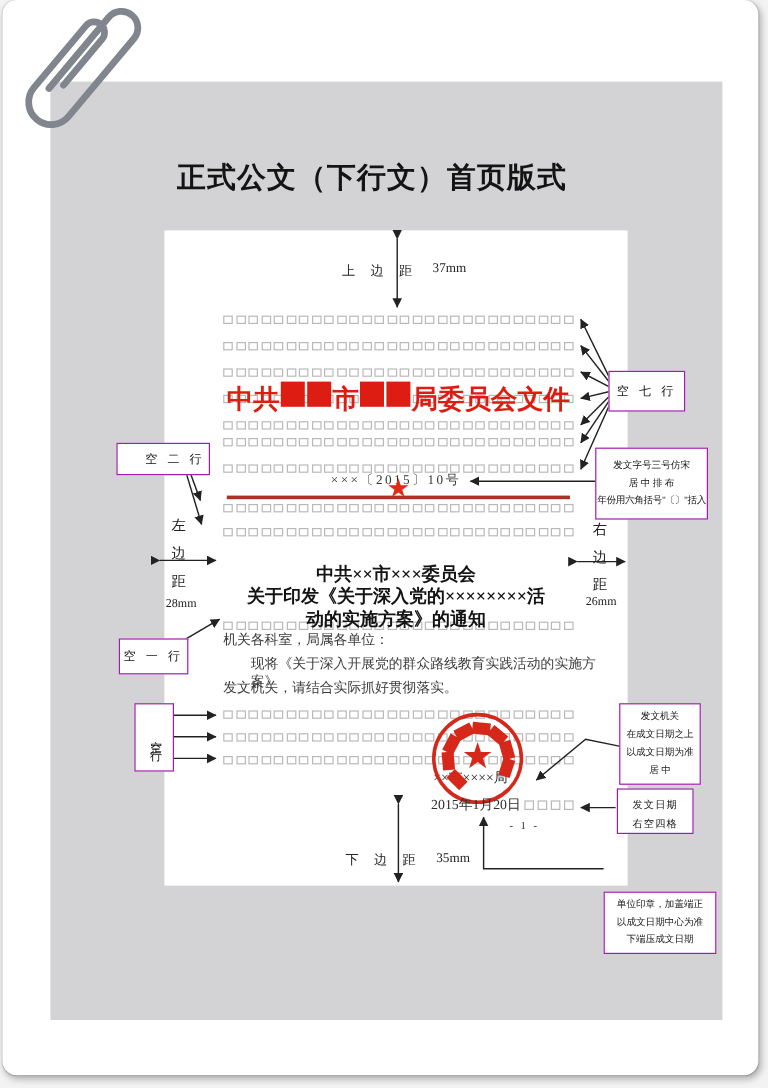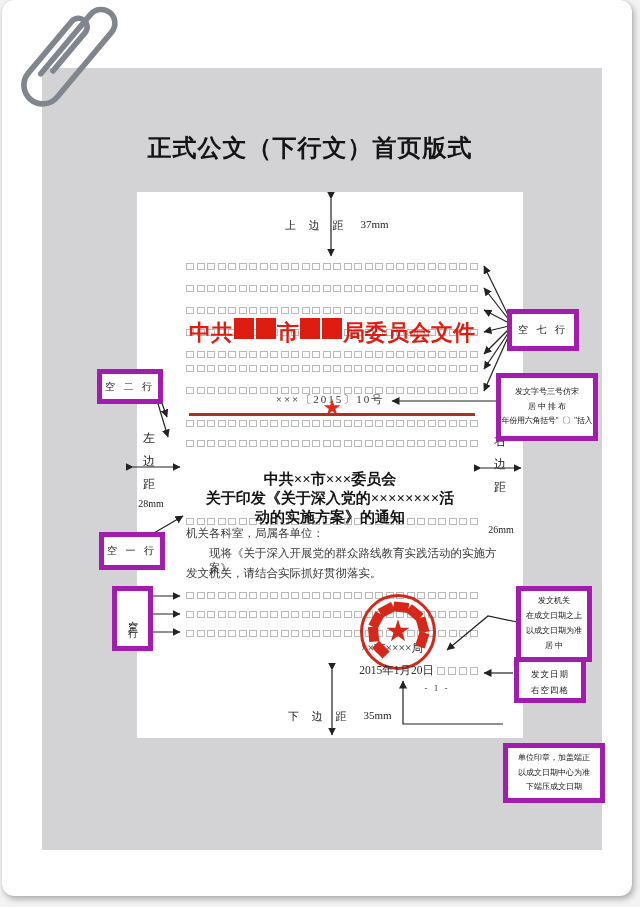--- a/index.html
+++ b/index.html
@@ -49,44 +49,44 @@
   .sblk:nth-of-type(7){transform:rotate(74deg)   translateY(-25px);}
   .sblk:nth-of-type(8){transform:rotate(108deg)  translateY(-25px);}
 
   .dateline{position:absolute;left:41px;top:471px;width:300px;display:flex;justify-content:flex-end;
         align-items:center;gap:3px;font-size:11.5px;color:#2c2c2c;}
   .dateline i{display:block;width:8px;height:8px;border:1px solid #b9b9b9;box-sizing:border-box;background:#fff;}
   .pagenum{position:absolute;left:260px;top:491px;width:80px;text-align:center;
         font-size:9px;letter-spacing:2px;color:#333;}
 
   
-  .abox{position:absolute;background:#fff;border:5px solid #a21caf;color:#141414;
+  .abox{position:absolute;background:#fff;border:1px solid #a21caf;color:#141414;
         display:flex;flex-direction:column;align-items:center;justify-content:center;
         text-align:center;z-index:4;}
   .b7{left:507px;top:309px;width:62px;height:32px;font-size:10px;letter-spacing:3px;}
   .bno{left:496px;top:373px;width:92px;height:58px;font-size:8px;line-height:1.8;}
   .bno .nowrap{white-space:nowrap;letter-spacing:-0.3px;}
-  .b2{left:97px;top:369px;width:56px;height:25px;font-size:10px;letter-spacing:3px;}
+  .b2{left:97px;top:369px;width:56px;height:25px;font-size:10px;letter-spacing:3px;padding-left:20px;}
   .b1{left:99px;top:532px;width:56px;height:28px;font-size:10px;letter-spacing:3px;}
   .b3{left:112px;top:586px;width:31px;height:55px;font-size:10px;}
   .b3 span{writing-mode:vertical-rl;letter-spacing:4px;}
   .bissuer{left:516px;top:586px;width:66px;height:66px;font-size:8px;line-height:1.85;}
   .bdate{left:514px;top:657px;width:62px;height:36px;font-size:8.5px;line-height:1.8;letter-spacing:1px;justify-content:flex-end;}
   .bseal{left:503px;top:699px;width:92px;height:50px;font-size:8px;line-height:1.8;margin-top:44px;}
 
   
   .mlabel{position:absolute;z-index:4;color:#222;}
   .tm{left:285px;top:218px;display:flex;gap:12px;font-size:11px;}
   .tm .l{letter-spacing:5px;}
   .bm{left:288px;top:709px;display:flex;gap:12px;font-size:11px;}
   .bm .l{letter-spacing:5px;}
   .lm{left:141px;top:427px;width:16px;font-size:12px;text-align:center;line-height:23px;word-break:break-all;}
   .lmv{left:136px;top:498px;width:30px;font-size:10px;text-align:center;}
   .rm{left:492px;top:430px;width:16px;font-size:12px;text-align:center;line-height:23px;word-break:break-all;}
-  .rmv{left:486px;top:524px;width:30px;font-size:10px;text-align:center;}
+  .rmv{left:486px;top:496px;width:30px;font-size:10px;text-align:center;}
 
   .overlay{position:absolute;left:0;top:0;width:640px;height:907px;z-index:3;pointer-events:none;}
   .clip{position:absolute;left:8px;top:-12px;z-index:6;}
 </style>
 </head>
 <body>
 
 <div class="card"></div>
 
 <div class="photo"></div>

